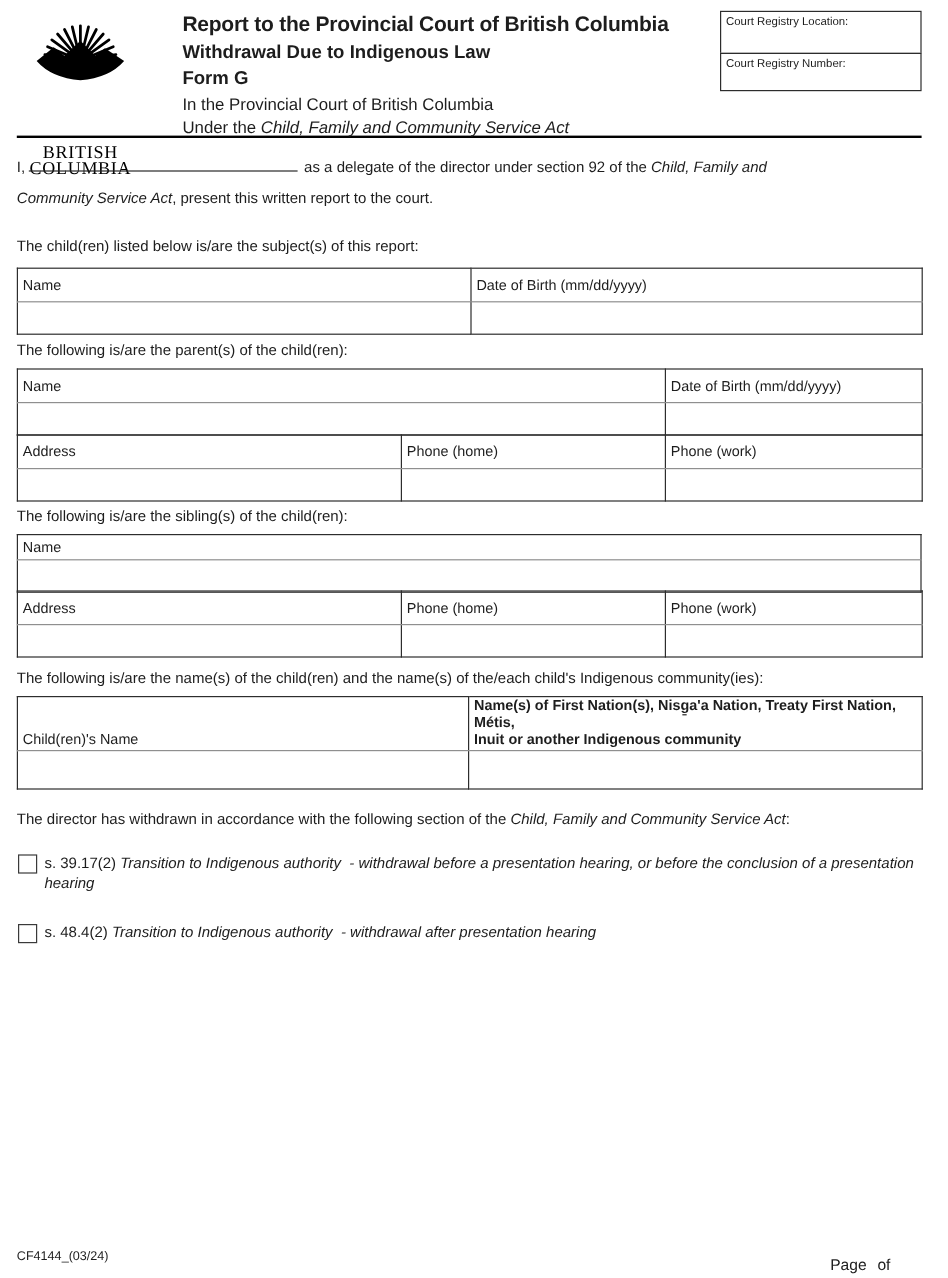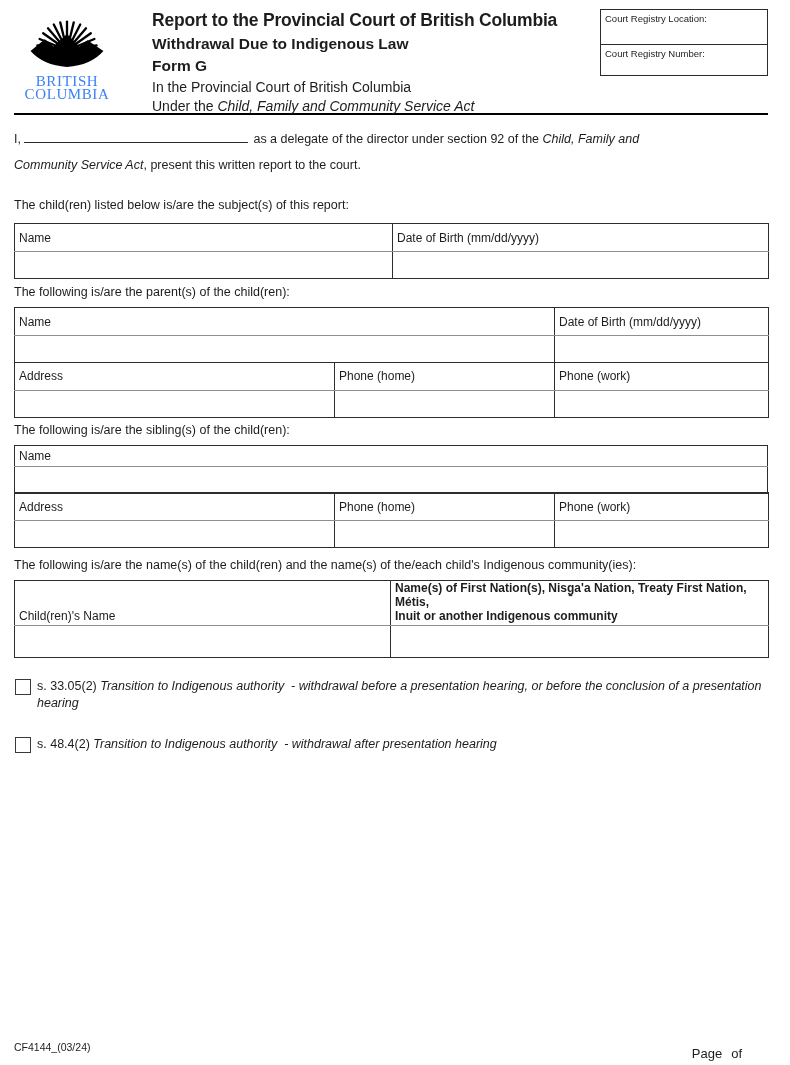--- a/index.html
+++ b/index.html
@@ -9,21 +9,21 @@
     color:#1d1d1d;position:relative;overflow:hidden;
   }
   .page{position:relative;width:790px;height:1065px;box-sizing:border-box;
         padding:8px 22px 0 14px;}
 
   
   .hdr-row{display:flex;height:105px;}
   .logo-col{width:106px;flex:none;text-align:center;padding-top:1px;}
   .logo-col svg{display:block;margin:0 auto;width:80px;height:66px;}
   .logo-text{font-family:"Liberation Serif","DejaVu Serif",serif;
-             font-size:15px;line-height:13px;letter-spacing:.6px;color:#3b82f6;}
+             font-size:15px;line-height:13px;letter-spacing:.6px;color:#000000;margin-top:47px;}
   .title-col{flex:1;padding-left:4px;padding-top:1px;margin-left:28px;}
   .t1{font-size:17.5px;font-weight:bold;line-height:23px;letter-spacing:-.2px;}
   .t2{font-size:15.5px;font-weight:bold;line-height:23px;}
   .t3{font-size:15.5px;font-weight:bold;line-height:22px;}
   .t4{font-size:14px;line-height:20px;}
   .t5{font-size:14px;line-height:19px;}
   .reg-col{width:168px;flex:none;margin-top:1px;}
   .regbox{border:1.5px solid #2c2c2c;box-sizing:border-box;height:36px;
           padding:3px 4px;font-size:9.5px;background:#fff;}
   .regbox + .regbox{margin-top:-1.5px;height:32px;}
@@ -231,24 +231,25 @@
         <div>Inuit or another Indigenous community</div>
       </td>
     </tr>
     <tr class="fill">
       <td></td>
       <td></td>
     </tr>
   </tbody>
     </table>
 
+  <div class="sec-label m-label5"><span>The director has withdrawn in accordance with the following section of the </span><span class="ital">Child, Family and Community Service Act</span><span>:</span></div>
 
   <div class="opt opt1">
     <span class="checkbox"></span>
-    <span class="opt-text"><span>s. 33.05(2) </span><span class="ital">Transition to Indigenous authority  - withdrawal before a presentation hearing, or before the conclusion of a presentation hearing</span></span>
+    <span class="opt-text"><span>s. 39.17(2) </span><span class="ital">Transition to Indigenous authority  - withdrawal before a presentation hearing, or before the conclusion of a presentation hearing</span></span>
   </div>
 
   <div class="opt opt2">
     <span class="checkbox"></span>
     <span class="opt-text"><span>s. 48.4(2) </span><span class="ital">Transition to Indigenous authority  - withdrawal after presentation hearing</span></span>
   </div>
 
   <div class="footer-left">CF4144_(03/24)</div>
   <div class="footer-right">
     <span>Page</span><span>of</span>

